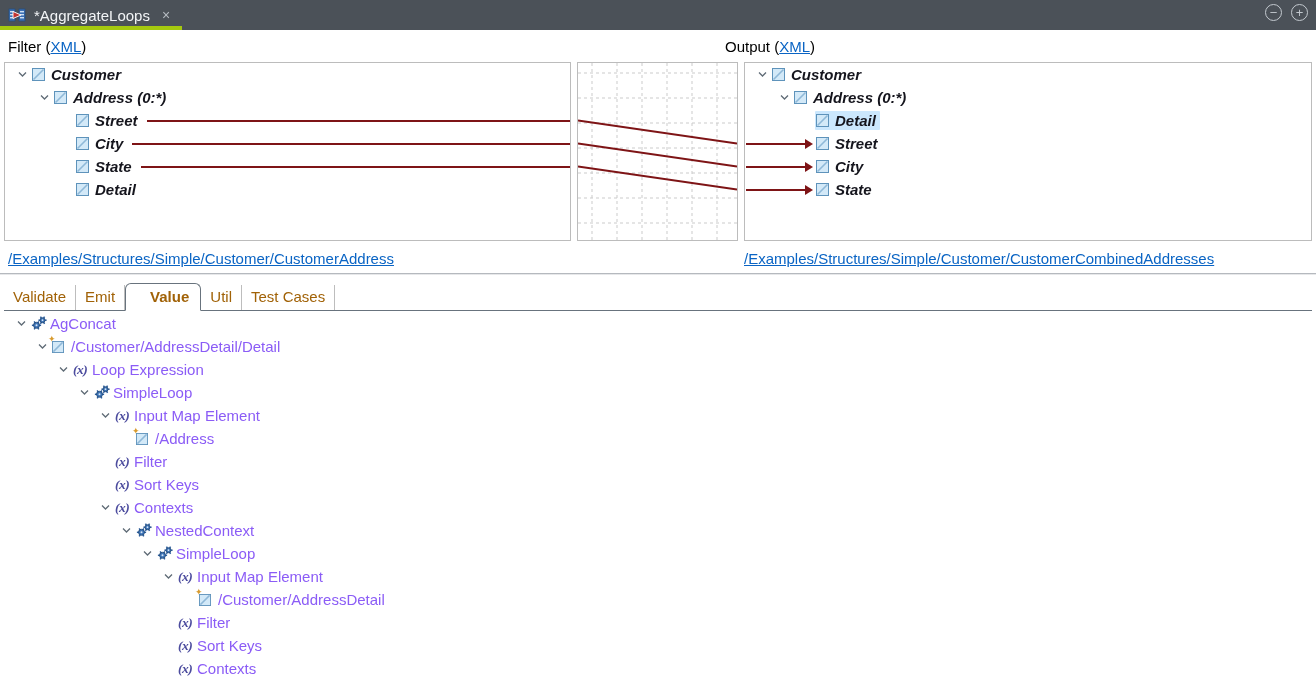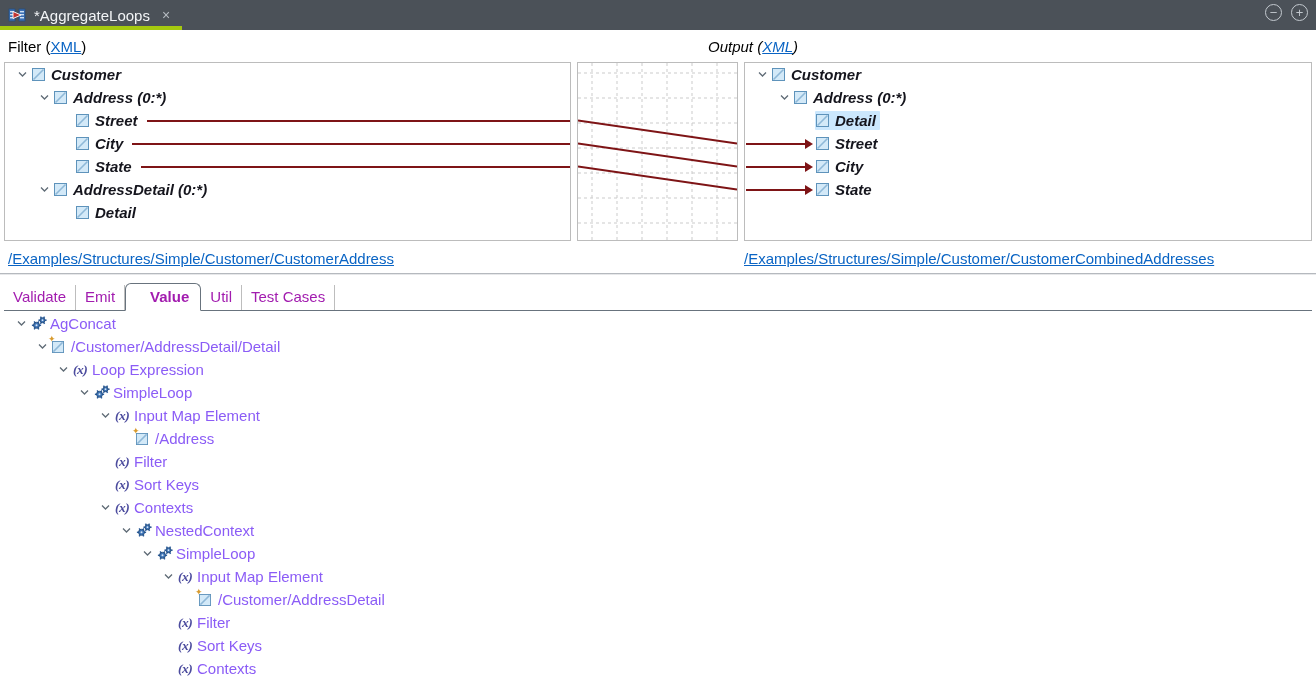--- a/index.html
+++ b/index.html
@@ -48,21 +48,21 @@
     border-left:8px solid var(--mapping-line);border-top:5px solid transparent;border-bottom:5px solid transparent;}
   .relwrap{position:relative;display:inline-flex;}
   .star{position:absolute;top:-6px;left:-4px;color:#d89b2e;font-size:9px;line-height:1;}
   .fx{font-family:"Liberation Serif",serif;font-style:italic;font-weight:bold;
     color:#4c4c9e;font-size:13.5px;letter-spacing:-0.5px;}
   
   .divider{position:absolute;top:273px;left:0;width:100%;height:2px;
     background:linear-gradient(#9ca2a8,#ffffff);}
   .tabstrip{position:absolute;top:282px;left:4px;width:1308px;height:29px;
     display:flex;align-items:flex-end;border-bottom:1px solid #68737d;}
-  .tab{font-size:15px;color:#a21caf;padding:3px 9px 4px 9px;border-right:1px solid #bdbdbd;line-height:18px;margin-top:6px;}
+  .tab{font-size:15px;color:#a16207;padding:3px 9px 4px 9px;border-right:1px solid #bdbdbd;line-height:18px;margin-top:6px;}
   .tab.selected{border:1px solid #68737d;border-bottom:1px solid #ffffff;border-radius:6px 6px 0 0;
     font-weight:bold;background:#fff;padding:4px 11px 4px 24px;margin-bottom:-1px;z-index:2;}
   
   .lower{position:absolute;top:312px;left:4px;right:0;bottom:0;overflow:hidden;}
 </style>
 </head>
 <body>
 
 <div class="tabbar">
   <div class="doc-tab">
@@ -85,21 +85,21 @@
   </div>
   <div class="win-controls">
     <span class="circle-btn">−</span>
     <span class="circle-btn">+</span>
   </div>
 </div>
 
 <div class="section-header" style="left:8px;">
   <span>Filter (</span><span class="link">XML</span><span>)</span>
 </div>
-<div class="section-header" style="left:708px;font-style:italic;">
+<div class="section-header" style="left:725px;">
   <span>Output (</span><span class="link">XML</span><span>)</span>
 </div>
 
 <div id="left-panel" class="panel upper">
     <div class="tree-row" style="padding-left: 8px;">
       <span class="chev">
         <svg width="11" height="11" viewBox="0 0 11 11">
           <path d="M2,3.5 L5.5,7 L9,3.5" fill="none" stroke="#5f6b76" stroke-width="1.3"></path>
         </svg>
       </span>
@@ -160,36 +160,20 @@
       <span class="selwrap">
         <span class="icon-box">
           <svg width="13" height="13" viewBox="0 0 13 13">
             <rect x="0.5" y="0.5" width="12" height="12" fill="#d3e9f8" stroke="#5e93bb"></rect>
             <path d="M1.5,11.5 L11.5,1.5" stroke="#8fb8d8" stroke-width="1.6"></path>
           </svg>
         </span>
         <span class="lbl">State</span>
       </span>
       <span class="map-line"></span>
-    </div>
-    <div class="tree-row" style="padding-left: 30px;">
-      <span class="chev">
-        <svg width="11" height="11" viewBox="0 0 11 11">
-          <path d="M2,3.5 L5.5,7 L9,3.5" fill="none" stroke="#5f6b76" stroke-width="1.3"></path>
-        </svg>
-      </span>
-      <span class="selwrap">
-        <span class="icon-box">
-          <svg width="13" height="13" viewBox="0 0 13 13">
-            <rect x="0.5" y="0.5" width="12" height="12" fill="#d3e9f8" stroke="#5e93bb"></rect>
-            <path d="M1.5,11.5 L11.5,1.5" stroke="#8fb8d8" stroke-width="1.6"></path>
-          </svg>
-        </span>
-        <span class="lbl">AddressDetail (0:*)</span>
-      </span>
     </div>
     <div class="tree-row" style="padding-left: 52px;">
       <span class="chev"></span>
       <span class="selwrap">
         <span class="icon-box">
           <svg width="13" height="13" viewBox="0 0 13 13">
             <rect x="0.5" y="0.5" width="12" height="12" fill="#d3e9f8" stroke="#5e93bb"></rect>
             <path d="M1.5,11.5 L11.5,1.5" stroke="#8fb8d8" stroke-width="1.6"></path>
           </svg>
         </span>

